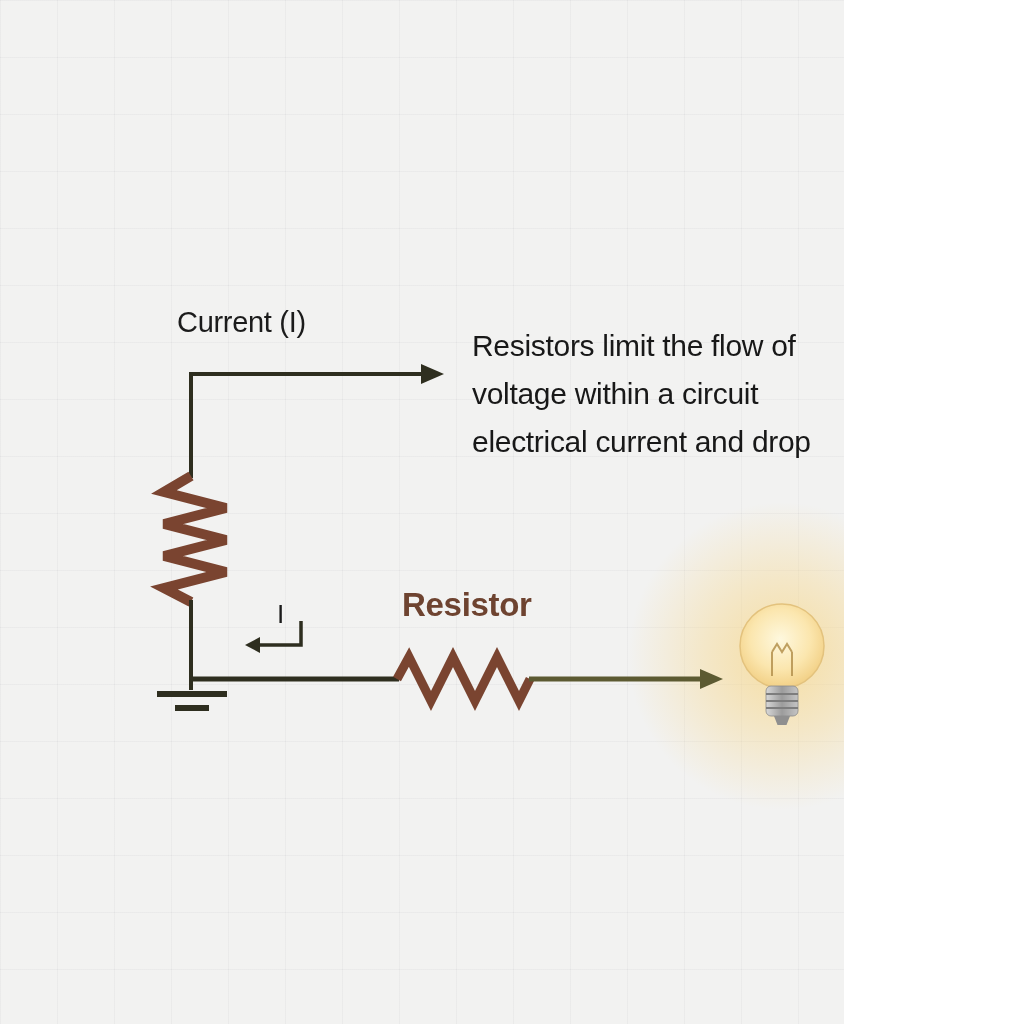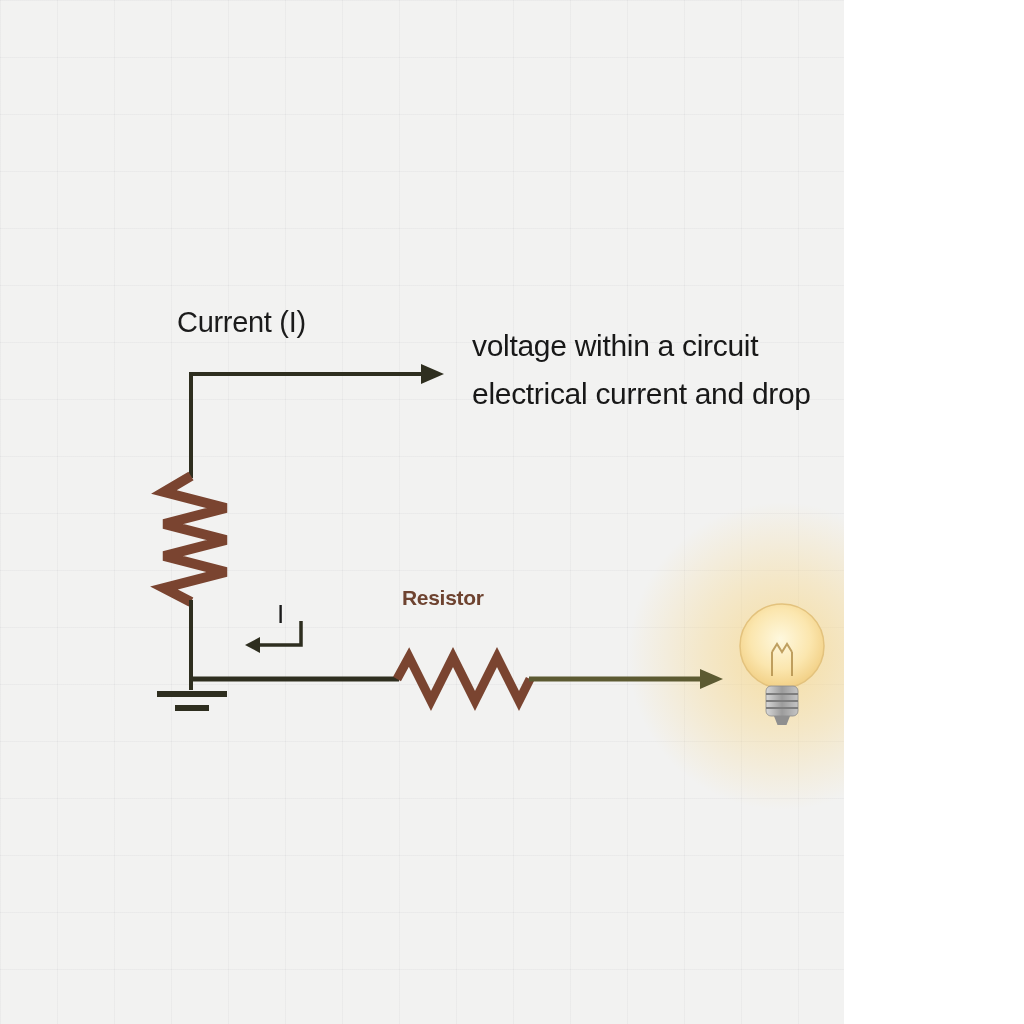--- a/index.html
+++ b/index.html
@@ -34,21 +34,21 @@
     position:absolute;left:472px;top:322px;
     font-size:30px;line-height:48px;color:#181818;letter-spacing:-0.3px;
   }
   .desc span{display:block;}
   .branch-label{
     left:277px;top:599px;
     font-size:26px;color:#1b1b1b;
   }
   .resistor-label{
     left:402px;top:586px;
-    font-size:21px;font-weight:600;color:#6e4330;letter-spacing:-0.3px;
+    font-size:33px;font-weight:600;color:#6e4330;letter-spacing:-0.3px;
   }
   .bulb{
     position:absolute;left:718px;top:590px;
   }
 </style>
 </head>
 <body>
 
 <div class="canvas">
 
@@ -83,20 +83,21 @@
 
     <g>
       <path d="M301 621 V645 H256" fill="none" stroke-width="3.5" stroke="#2e2e1f"></path>
       <polygon points="245,645 260,637 260,653" fill="#2e2e1f"></polygon>
     </g>
   </svg>
 
   <div class="label current-label">Current (I)</div>
 
   <div class="desc">
+    <span>Resistors limit the flow of</span>
     <span>voltage within a circuit</span>
     <span>electrical current and drop</span>
   </div>
 
   <div class="label branch-label">I</div>
 
   <div class="label resistor-label">Resistor</div>
 
   <svg class="bulb" width="128" height="172" viewBox="0 0 128 172">
     <defs>

